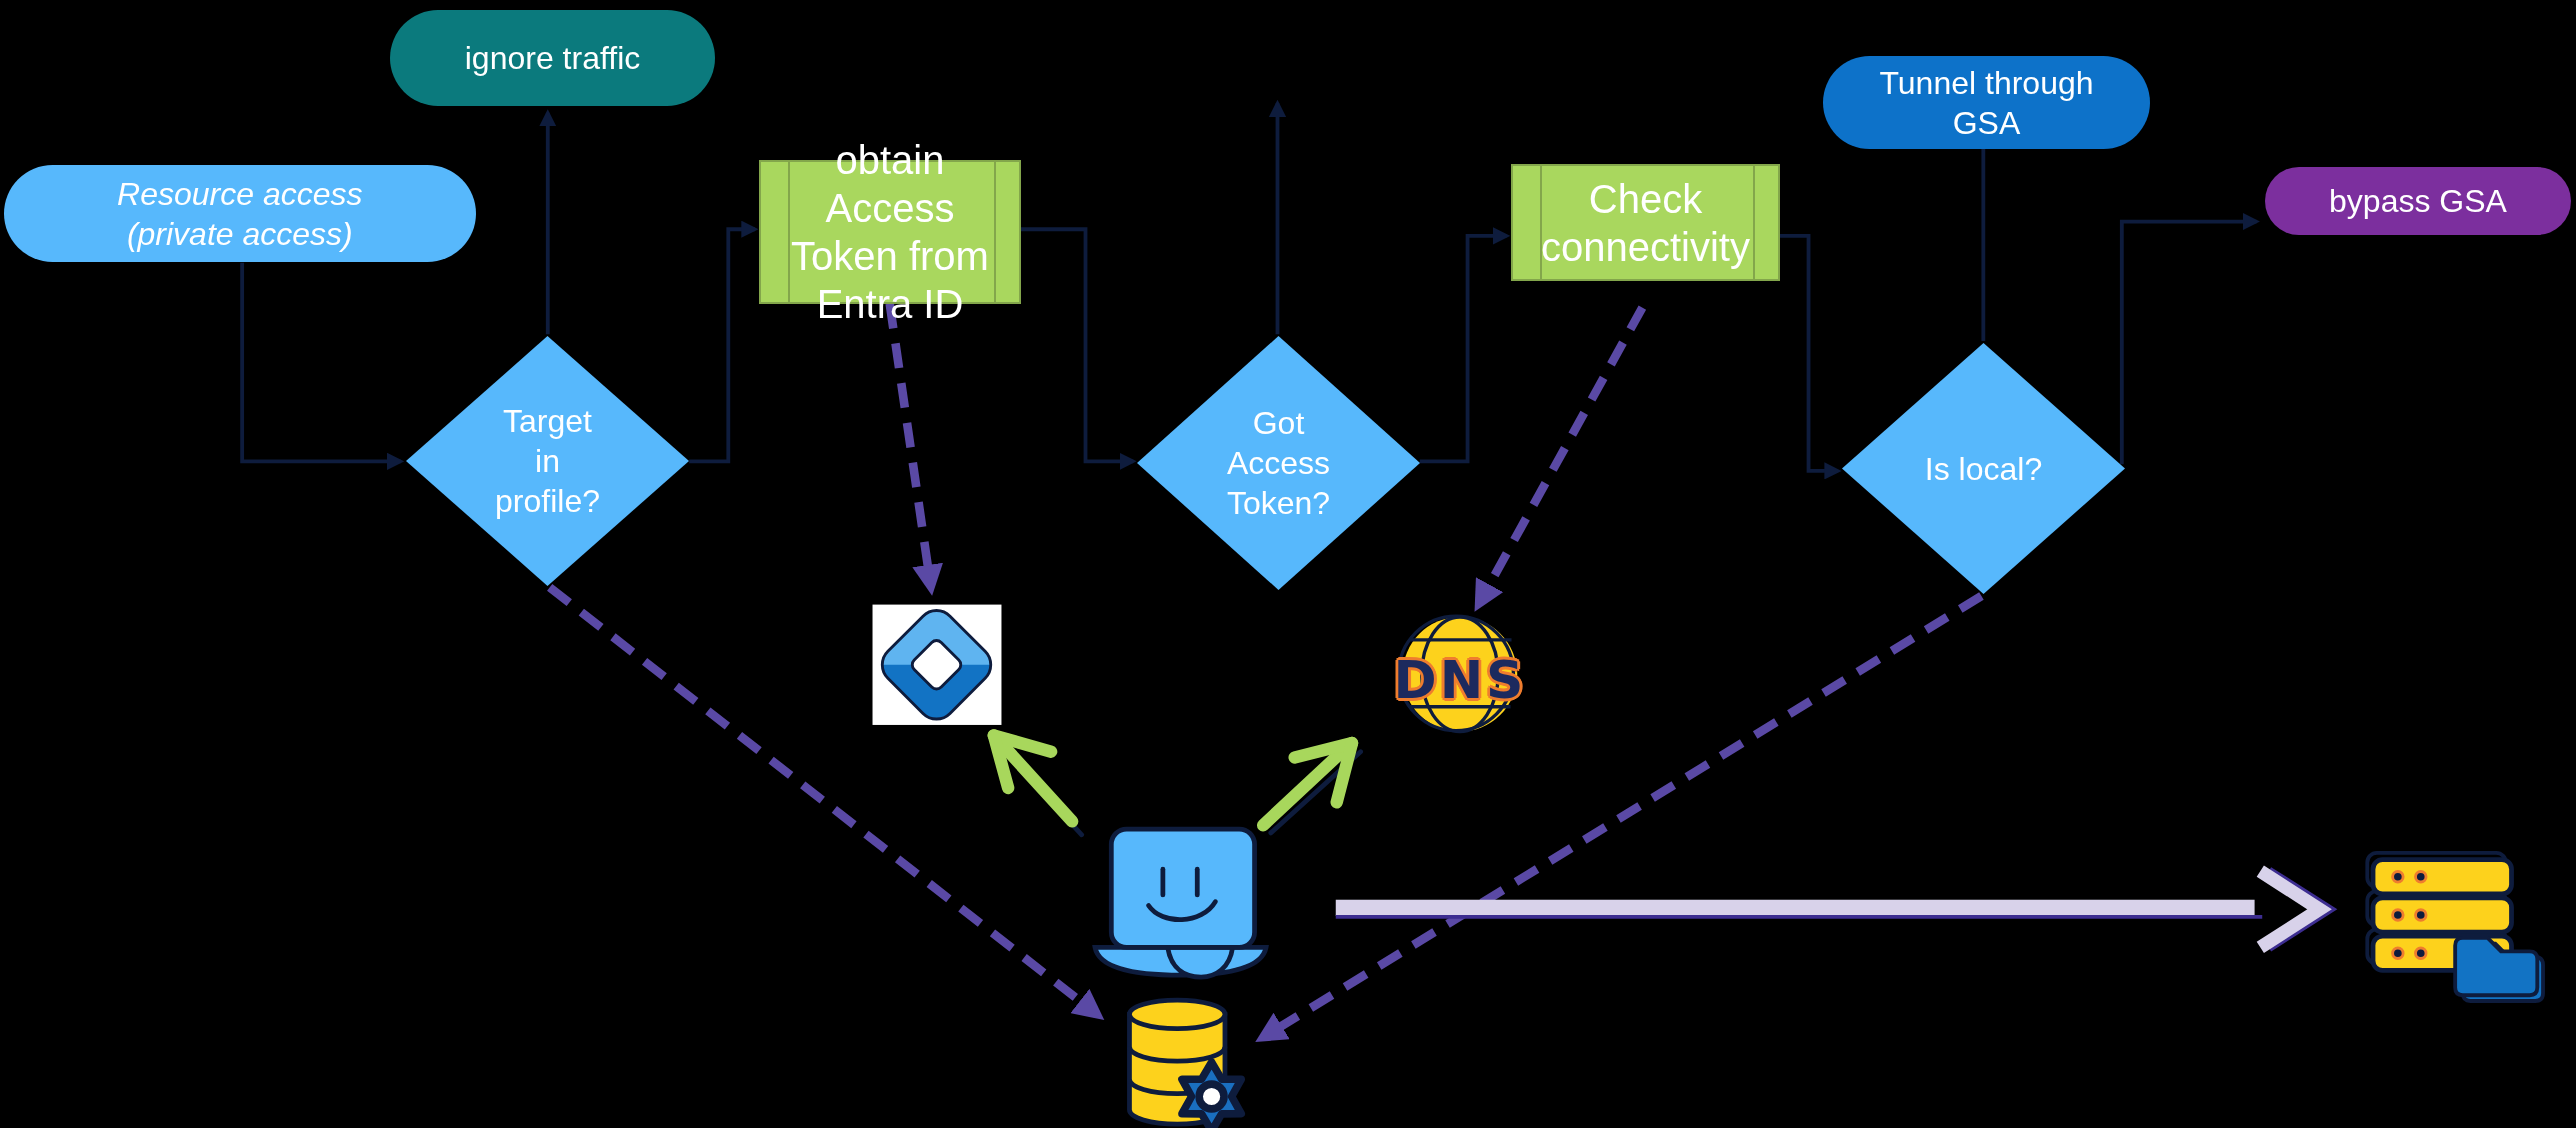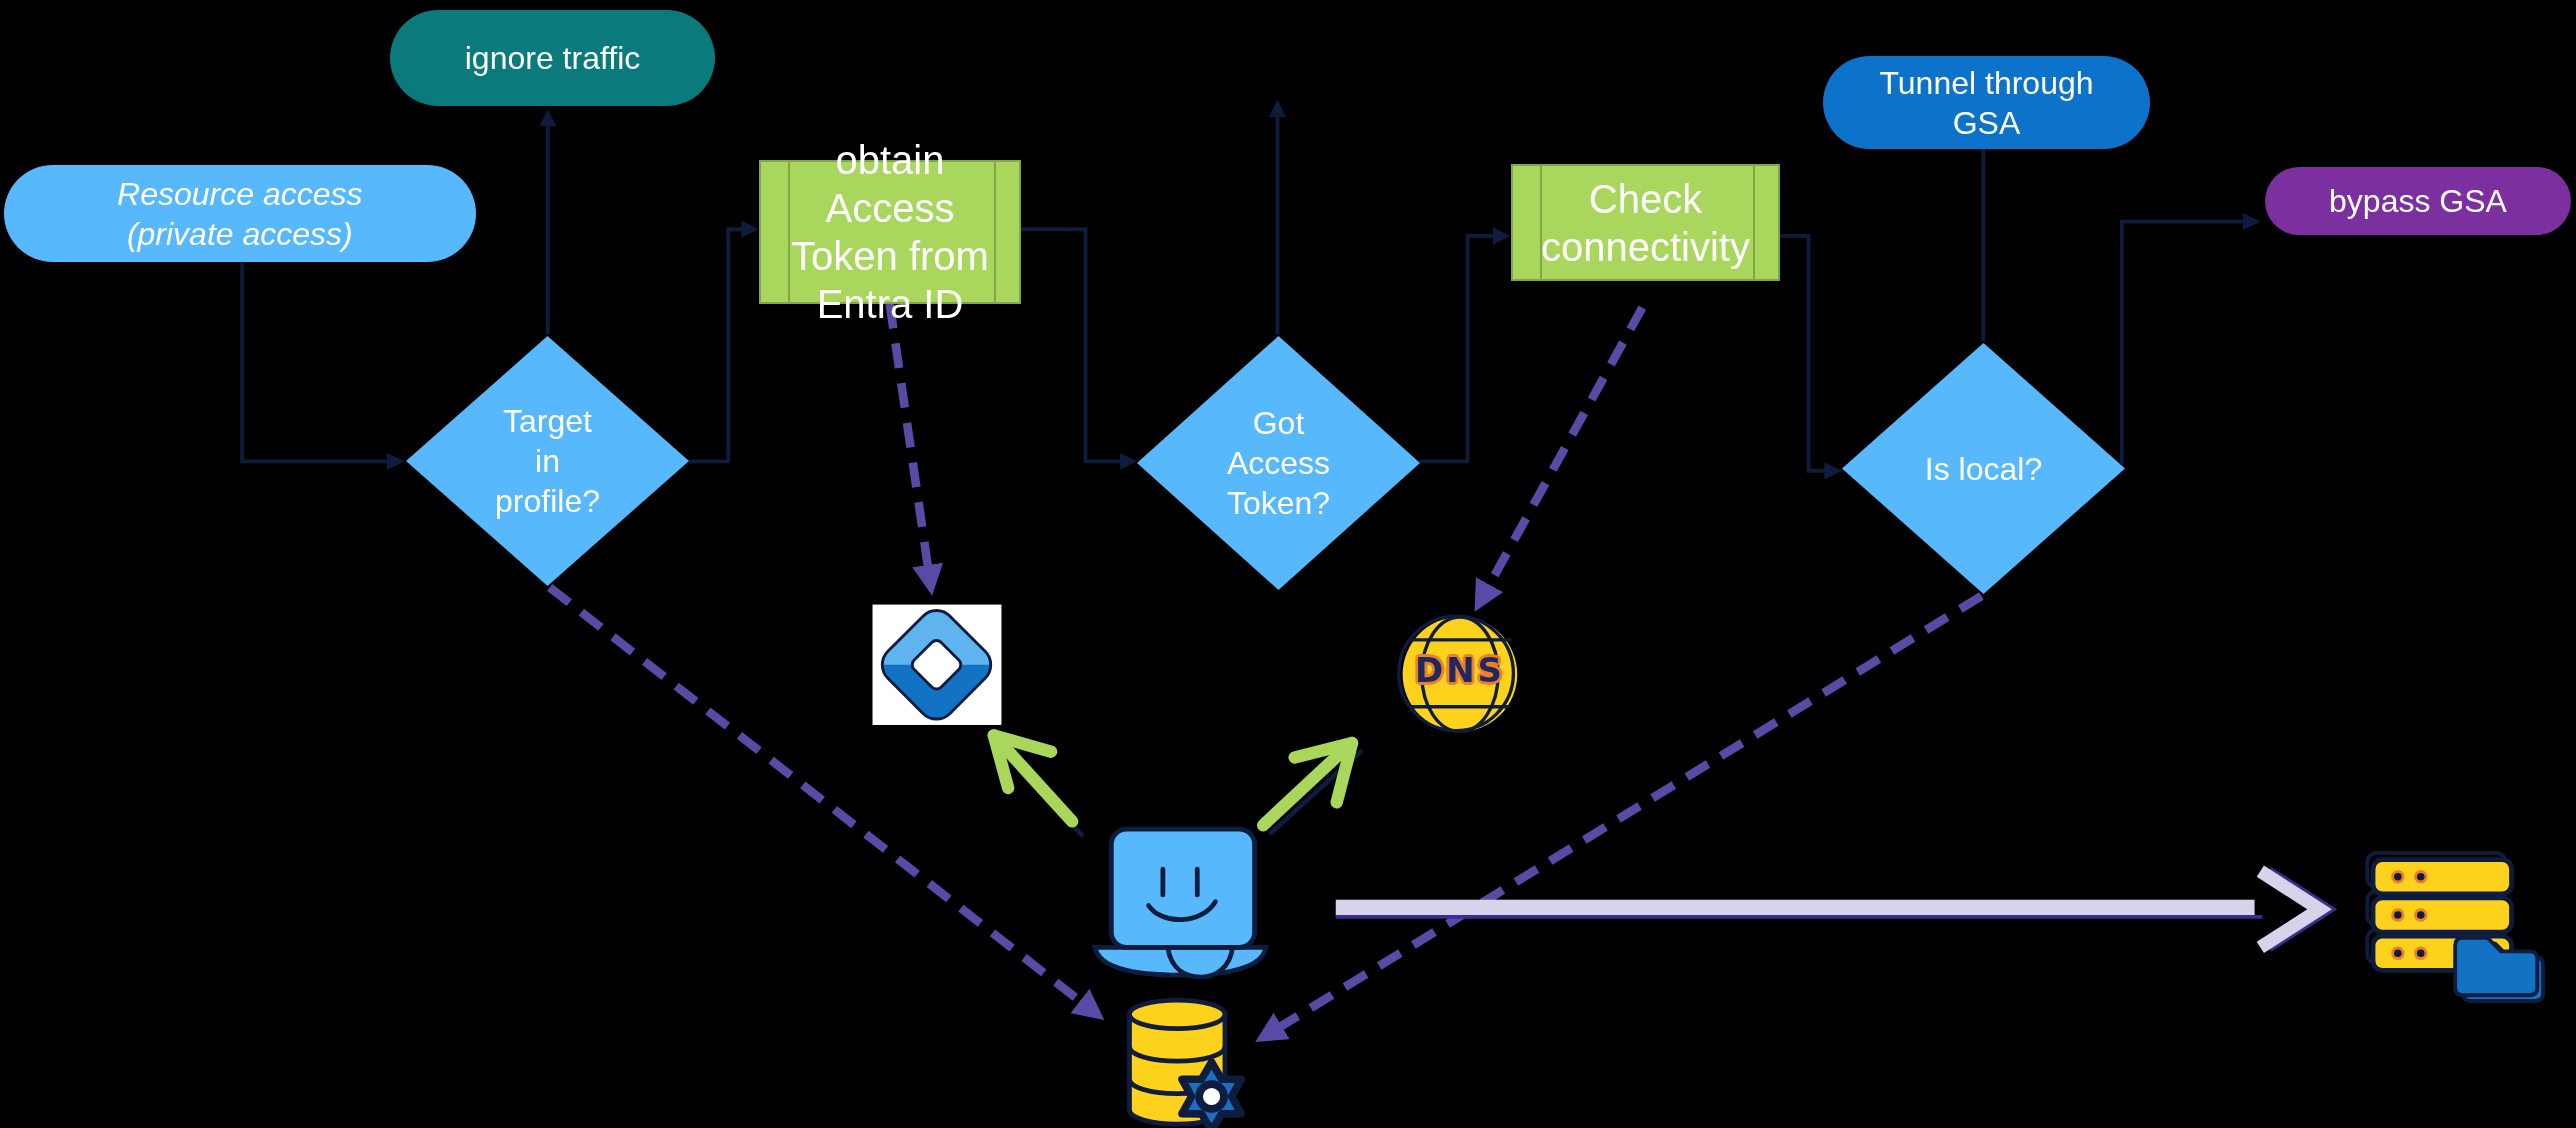--- a/index.html
+++ b/index.html
@@ -28,21 +28,21 @@
   .pill-teal{background:var(--teal,#0b7a7d);}
   .pill-lightblue{background:var(--light-blue,#57b8fc);font-style:italic;}
   .pill-red{background:var(--red,#e8481f);}
   .pill-blue{background:var(--blue,#0d72c9);}
   .pill-purple{background:var(--purple,#7c2f9e);}
   .process{background:var(--green,#a9d75e);border:2.9px solid var(--green-border,#83a64b);
            font-size:40px;line-height:1.2;box-sizing:border-box;}
   .process::before{content:"";position:absolute;top:0;bottom:0;left:27px;border-left:2.9px solid var(--green-border,#83a64b);}
   .process::after{content:"";position:absolute;top:0;bottom:0;right:23px;border-left:2.9px solid var(--green-border,#83a64b);}
   .diamond{background:var(--light-blue,#57b8fc);clip-path:polygon(50% 0,100% 50%,50% 100%,0 50%);}
-  .dns-text{position:absolute;font-weight:bold;font-size:34px;letter-spacing:2.9px;color:var(--dns-text,#1c2a5e);
+  .dns-text{position:absolute;font-weight:bold;font-size:52px;letter-spacing:2.9px;color:var(--dns-text,#1c2a5e);
             text-align:center;font-family:"DejaVu Sans",sans-serif;
             text-shadow:2.9px 0 var(--orange,#ef7d2e),-2.9px 0 var(--orange,#ef7d2e),0 2.9px var(--orange,#ef7d2e),
                         0 -2.9px var(--orange,#ef7d2e),1.9px 1.9px var(--orange,#ef7d2e),-1.9px -1.9px var(--orange,#ef7d2e),
                         1.9px -1.9px var(--orange,#ef7d2e),-1.9px 1.9px var(--orange,#ef7d2e);}
 </style>
 </head>
 <body>
 
 <div class="canvas">
 

